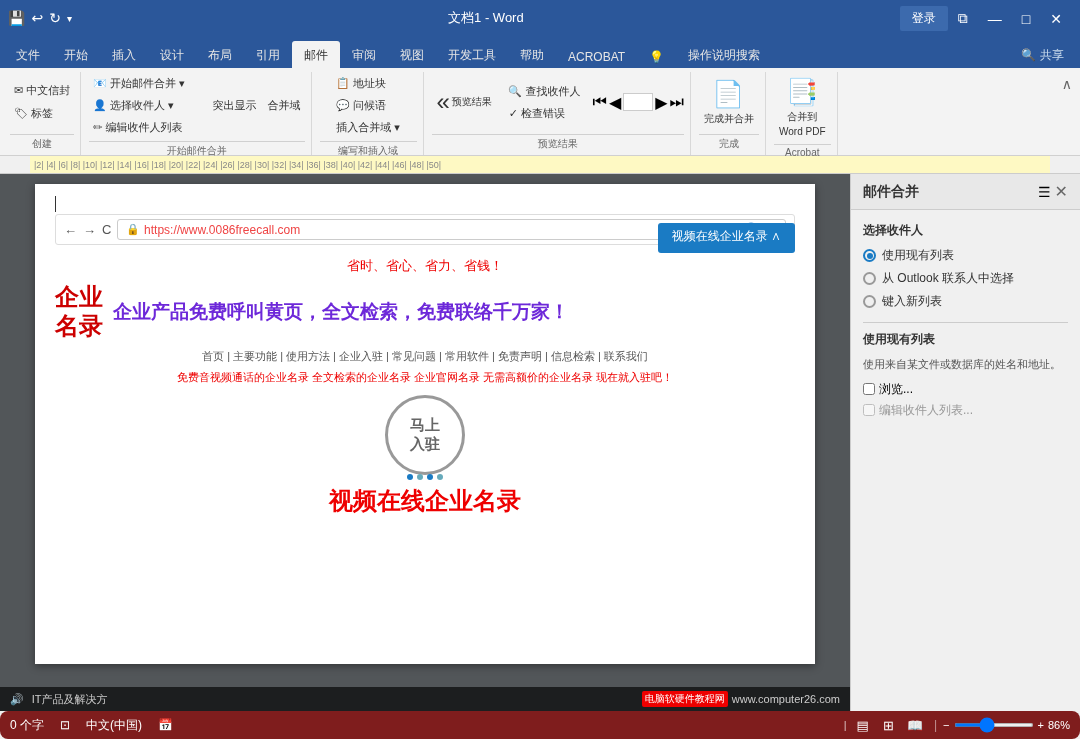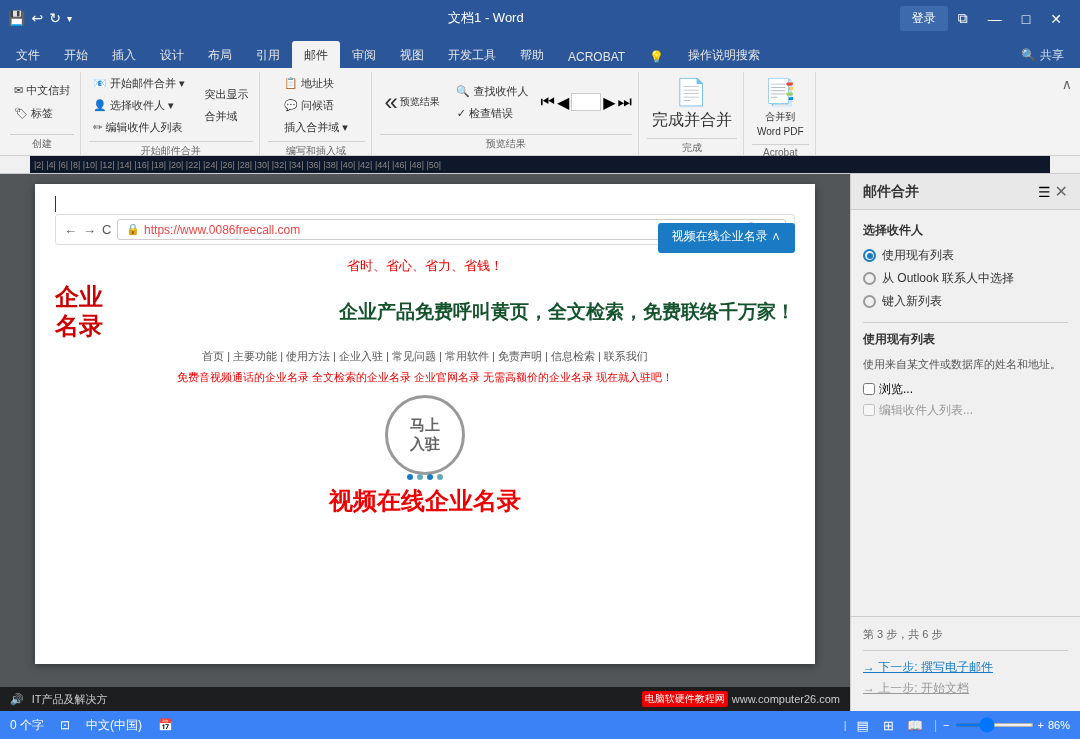--- a/index.html
+++ b/index.html
@@ -75,21 +75,21 @@
     #ruler {
       background: #f0f0f0;
       height: 18px;
       border-bottom: 1px solid #ccc;
       display: flex;
       align-items: center;
       padding: 0 0 0 30px;
       overflow: hidden;
     }
     .ruler-inner {
-      background: #0f172a;
+      background: #fef9c3;
       height: 18px;
       flex: 1;
       display: flex;
       align-items: flex-end;
       position: relative;
       overflow: hidden;
       margin-right: 30px;
     }
 
     
@@ -194,28 +194,29 @@
     .radio-circle.empty { border-color: #999; }
     .panel-desc { font-size: 11px; color: #555; line-height: 1.5; margin-bottom: 8px; }
     .panel-link { font-size: 12px; color: #000000; cursor: pointer; display: flex; align-items: center; gap: 4px; }
     .panel-divider { border: none; border-top: 1px solid #ccc; margin: 8px 0; }
     #panel-footer { padding: 10px 12px; border-top: 1px solid #ccc; }
     .panel-nav-link { color: #1a7bc4; font-size: 12px; cursor: pointer; margin-bottom: 4px; display: block; }
     .panel-step { font-size: 11px; color: #666; }
 
     
     #status-bar {
-      background: #3b82f6;
+      background: #7f1d1d;
       height: 28px;
       display: flex;
       align-items: center;
       padding: 0 10px;
       color: white;
       font-size: 12px;
       gap: 16px;
+      border-radius: 8px;
     }
     .status-item { display: flex; align-items: center; gap: 4px; }
     .status-right { margin-left: auto; display: flex; align-items: center; gap: 8px; }
     .view-btn { padding: 2px 4px; cursor: pointer; font-size: 13px; }
     .zoom-bar { display: flex; align-items: center; gap: 4px; font-size: 11px; }
 
     
     #bottom-promo {
       position: absolute;
       bottom: 38px;
@@ -298,21 +299,21 @@
         </div>
         <div class="ribbon-btn-small">
           <span>👤</span>
           <span>选择收件人 ▾</span>
         </div>
         <div class="ribbon-btn-small">
           <span>✏</span>
           <span>编辑收件人列表</span>
         </div>
       </div>
-      <div style="display:flex; flex-direction:column; gap:3px; margin-left:8px;">
+      <div style="display:flex; flex-direction:row; gap:3px; margin-left:16px;">
         <div class="ribbon-btn-small">
           <span>突出显示</span>
         </div>
         <div class="ribbon-btn-small">
           <span>合并域</span>
         </div>
       </div>
     </div>
     <div class="ribbon-group-label">开始邮件合并</div>
   </div>
@@ -362,21 +363,21 @@
         <span style="font-size:16px;">⏭</span>
       </div>
     </div>
     <div class="ribbon-group-label">预览结果</div>
   </div>
 
   <div class="ribbon-group">
     <div class="ribbon-group-content">
       <div class="ribbon-btn">
         <span style="font-size:26px;">📄</span>
-        <span style="font-size:16px; white-space:nowrap;">完成并合并</span>
+        <span style="font-size:10px; white-space:nowrap;">完成并合并</span>
       </div>
     </div>
     <div class="ribbon-group-label">完成</div>
   </div>
 
   <div class="ribbon-group">
     <div class="ribbon-group-content">
       <div class="ribbon-btn">
         <span style="font-size:26px; color:#d00;">📑</span>
         <span style="font-size:10px; white-space:nowrap;">合并到</span>
@@ -425,21 +426,21 @@
       <div id="web-content">
 
         <div style="display:flex; justify-content:flex-end; margin-bottom:4px;">
           <div id="video-btn">视频在线企业名录 ∧</div>
         </div>
 
         <div id="web-header">省时、省心、省力、省钱！</div>
 
         <div id="web-logo">
           <div id="logo-text" style="font-size:24px; color:#c00; font-weight:900; line-height:1.2;">企业<br>名录</div>
-          <div id="logo-main" style="font-size:19px; color:#14532d; font-weight:bold; flex:1;text-align:right;">企业产品免费呼叫黄页，全文检索，免费联络千万家！</div>
+          <div id="logo-main" style="font-size:19px; color:#6d28d9; font-weight:bold; flex:1;">企业产品免费呼叫黄页，全文检索，免费联络千万家！</div>
         </div>
 
         <div id="web-nav" style="text-align:center; color:#555; font-size:11px; margin:6px 0;">首页 | 主要功能 | 使用方法 | 企业入驻 | 常见问题 | 常用软件 | 免责声明 | 信息检索 | 联系我们</div>
 
         <div id="web-promo" style="color:#e00; font-size:11px; text-align:center; margin-bottom:10px;">免费音视频通话的企业名录 全文检索的企业名录 企业官网名录 无需高额价的企业名录 现在就入驻吧！</div>
 
         <div id="web-button-area" style="display:flex; justify-content:center; margin-top:10px;">
           <div id="register-circle">
             <span style="font-size:15px; color:#666; font-weight:bold;">马上</span>
             <span style="font-size:15px; color:#666; font-weight:bold;">入驻</span>
@@ -503,30 +504,20 @@
           <span class="panel-link">浏览...</span>
 
         </div>
         <div style="display:flex; align-items:center; gap:4px;">
           <input type="checkbox" style="width: 12px; height: 12px; opacity: 0.4;">
           <span class="panel-link" style="color:#999;">编辑收件人列表...</span>
         </div>
       </div>
     </div>
 
-    <div id="panel-footer">
-      <div class="panel-step">第 3 步，共 6 步</div>
-      <hr class="panel-divider">
-      <div style="margin-bottom:4px;">
-        <a class="panel-nav-link" href="#">→ 下一步: 撰写电子邮件</a>
-      </div>
-      <div>
-        <a class="panel-nav-link" href="#" style="color:#999;">→ 上一步: 开始文档</a>
-      </div>
-    </div>
   </div>
 </div>
 
 <div id="status-bar">
   <div class="status-item">
     <span>0 个字</span>
   </div>
   <div class="status-item">
     <span>⊡</span>
   </div>

